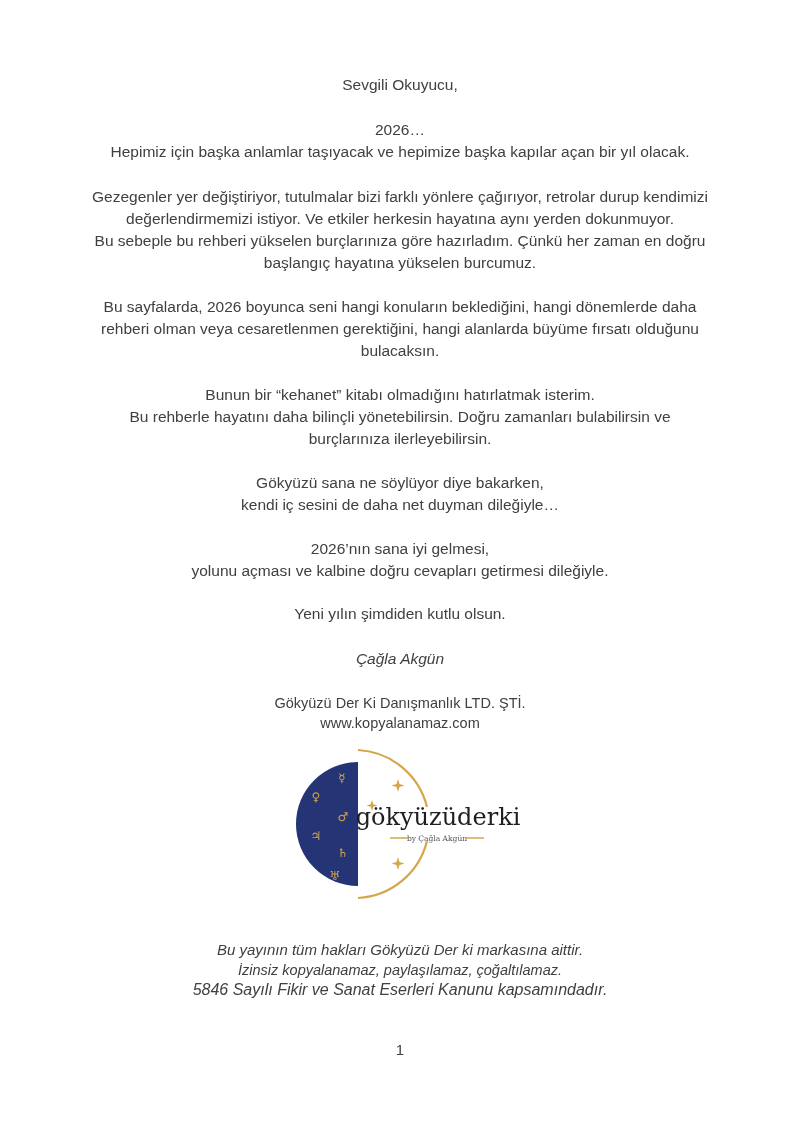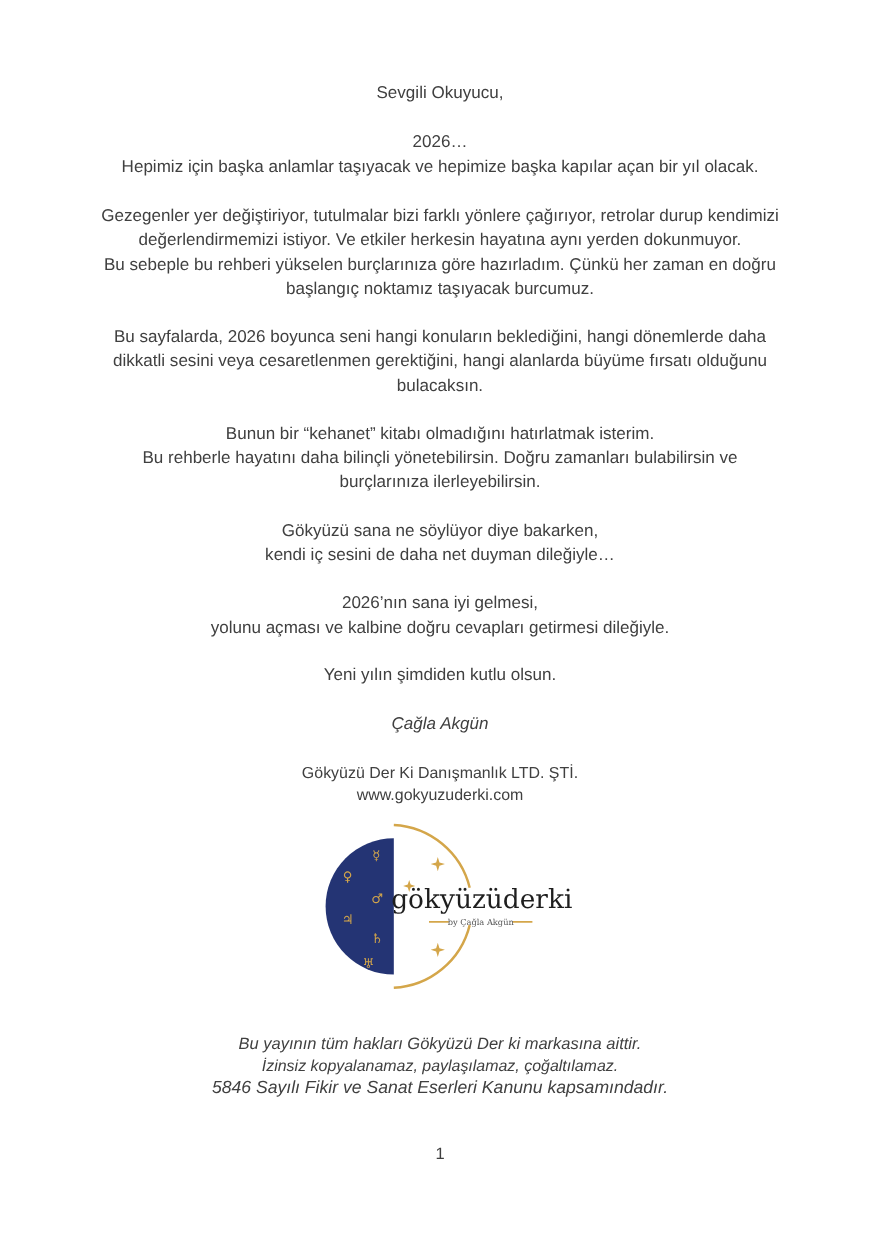--- a/index.html
+++ b/index.html
@@ -22,42 +22,42 @@
 <div class="page">
 
   <div class="line" style="top:74px">Sevgili Okuyucu,</div>
 
   <div class="line" style="top:119px">2026…</div>
   <div class="line" style="top:141px">Hepimiz için başka anlamlar taşıyacak ve hepimize başka kapılar açan bir yıl olacak.</div>
 
   <div class="line" style="top:186px">Gezegenler yer değiştiriyor, tutulmalar bizi farklı yönlere çağırıyor, retrolar durup kendimizi</div>
   <div class="line" style="top:230px">Bu sebeple bu rehberi yükselen burçlarınıza göre hazırladım. Çünkü her zaman en doğru</div>
   <div class="line" style="top:208px">değerlendirmemizi istiyor. Ve etkiler herkesin hayatına aynı yerden dokunmuyor.</div>
-  <div class="line" style="top:252px">başlangıç noktamız taşıyacak burcumuz.</div>
+  <div class="line" style="top:252px">başlangıç hayatına yükselen burcumuz.</div>
 
   <div class="line" style="top:296px">Bu sayfalarda, 2026 boyunca seni hangi konuların beklediğini, hangi dönemlerde daha</div>
-  <div class="line" style="top:318px">dikkatli sesini veya cesaretlenmen gerektiğini, hangi alanlarda büyüme fırsatı olduğunu</div>
+  <div class="line" style="top:318px">rehberi olman veya cesaretlenmen gerektiğini, hangi alanlarda büyüme fırsatı olduğunu</div>
   <div class="line" style="top:340px">bulacaksın.</div>
 
   <div class="line" style="top:384px">Bunun bir “kehanet” kitabı olmadığını hatırlatmak isterim.</div>
   <div class="line" style="top:406px">Bu rehberle hayatını daha bilinçli yönetebilirsin. Doğru zamanları bulabilirsin ve</div>
   <div class="line" style="top:428px">burçlarınıza ilerleyebilirsin.</div>
 
   <div class="line" style="top:472px">Gökyüzü sana ne söylüyor diye bakarken,</div>
   <div class="line" style="top:494px">kendi iç sesini de daha net duyman dileğiyle…</div>
 
   <div class="line" style="top:538px">2026’nın sana iyi gelmesi,</div>
   <div class="line" style="top:560px">yolunu açması ve kalbine doğru cevapları getirmesi dileğiyle.</div>
 
   <div class="line" style="top:603px">Yeni yılın şimdiden kutlu olsun.</div>
 
   <div class="line italic" style="top:648px">Çağla Akgün</div>
 
   <div class="line" style="top:692px; font-size:14.5px">Gökyüzü Der Ki Danışmanlık LTD. ŞTİ.</div>
-  <div class="line" style="top:712px; font-size:14.5px">www.gokyuzuderki.com</div>
+  <div class="line" style="top:712px; font-size:14.5px">www.kopyalanamaz.com</div>
 
   <div class="logo">
     <svg width="230" height="160" viewBox="0 0 230 160" xmlns="http://www.w3.org/2000/svg">
 
       <path d="M68,17 A62,62 0 0,0 68,141 Z" fill="#243474"></path>
 
       <path d="M68,5 A75,75 0 0,1 137,62" fill="none" stroke="#d4a64a" stroke-width="2.2"></path>
 
       <path d="M137,96 A75,75 0 0,1 68,153" fill="none" stroke="#d4a64a" stroke-width="2.2"></path>
 

